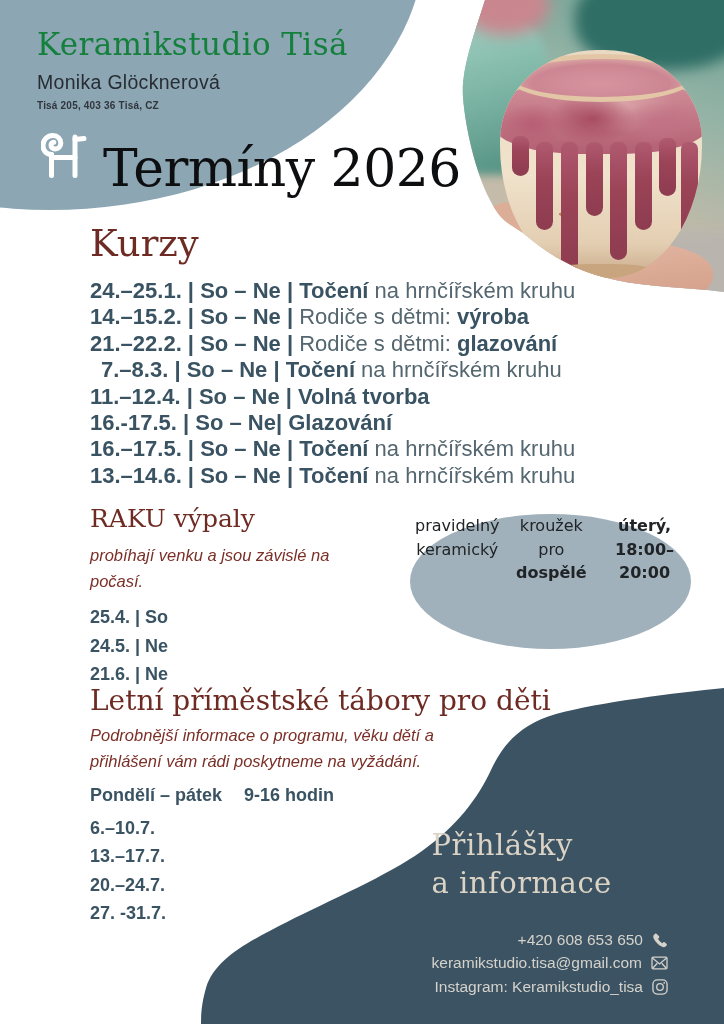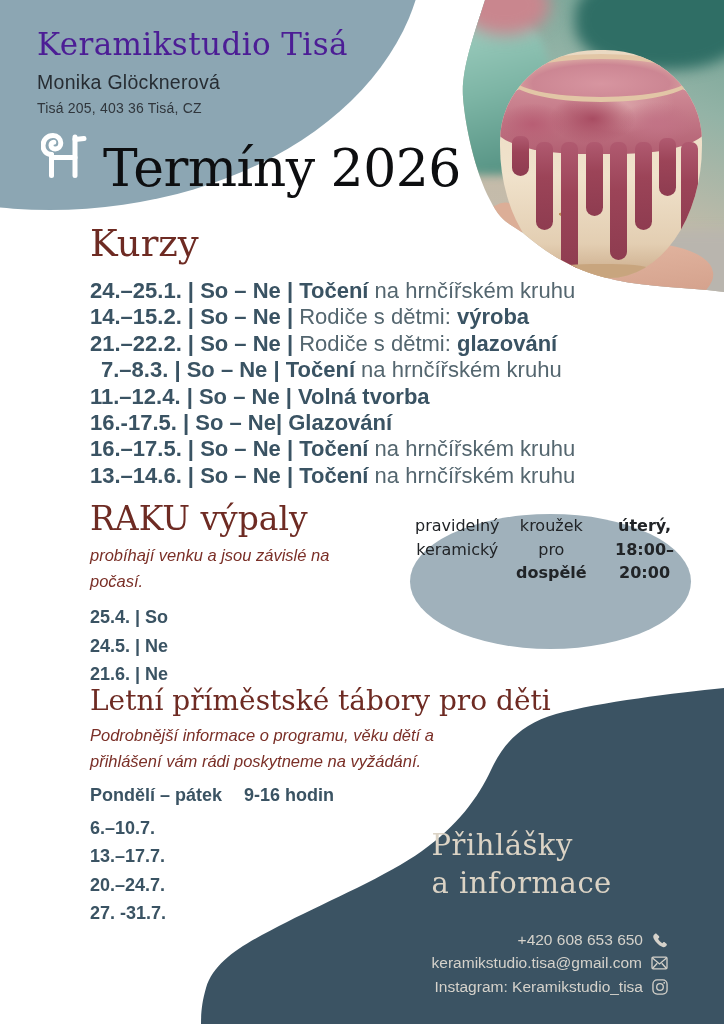--- a/index.html
+++ b/index.html
@@ -47,40 +47,40 @@
   .drip{top:92px;width:17px;border-radius:8px 8px 10px 10px;
     background:linear-gradient(180deg,#b05a70 0%,#9c4458 40%,#8e3c50 100%);}
   .d1{left:12px;height:40px;top:86px}.d2{left:36px;height:88px}.d3{left:61px;height:132px}
   .d4{left:86px;height:74px}.d5{left:110px;height:118px}.d6{left:135px;height:88px}
   .d7{left:159px;height:58px;top:88px}.d8{left:181px;height:100px}
   .foot{left:25%;bottom:-2px;width:50%;height:16px;background:#c8a57e;border-radius:40%;}
 
   
   .brand{position:absolute;left:37px;top:26px;}
   .brand h1{margin:0;font-family:"DejaVu Serif",serif;font-weight:500;font-size:31px;
-    letter-spacing:.4px;color:#4c1d95;}
+    letter-spacing:.4px;color:#15803d;}
   .brand .owner{margin-top:9px;font-size:19.5px;font-weight:500;color:#272d33;letter-spacing:.3px;}
-  .brand .addr{margin-top:6px;font-size:14px;font-weight:400;color:#30363c;letter-spacing:.2px;}
+  .brand .addr{margin-top:6px;font-size:10px;font-weight:700;color:#30363c;letter-spacing:.2px;}
   .logo{position:absolute;left:41px;top:132px;}
   .title{position:absolute;left:103px;top:138px;margin:0;font-family:"DejaVu Serif",serif;
     font-weight:500;font-size:52px;letter-spacing:-0.5px;color:#0d0e10;}
 
   
   .sec-h{margin:0;font-family:"DejaVu Serif",serif;font-weight:500;color:#6E2B23;}
   .note{font-style:italic;color:#7A2F27;font-size:16.5px;line-height:25.5px;font-weight:500;}
   .bolddates{font-size:18px;font-weight:700;color:#3A5363;}
 
   .kurzy{position:absolute;left:90px;top:224px;}
   .kurzy .sec-h{font-size:37px;line-height:40px;}
   .kurzy .rows{margin-top:14px;font-size:22px;line-height:26.4px;color:#54666F;}
   .kurzy .rows b{font-weight:700;color:#3A5363;}
   .kurzy .row:nth-child(4){padding-left:11px;}
 
   .raku{position:absolute;left:90px;top:498px;}
-  .raku .sec-h{font-size:33px;line-height:42px;}
+  .raku .sec-h{font-size:25px;line-height:42px;}
   .raku .note{margin-top:3px;}
   .raku .dates{margin-top:9px;line-height:28.6px;}
 
   .oval{position:absolute;left:410px;top:514px;width:281px;height:135px;border-radius:50%;
     background:#A0B1BB;display:flex;justify-content:center;
     text-align:center;font-family:"DejaVu Sans",sans-serif;font-size:16px;
     line-height:23.5px;color:#212427;}
   .oval b{font-weight:700;}
 
   .camps{position:absolute;left:90px;top:684px;}

